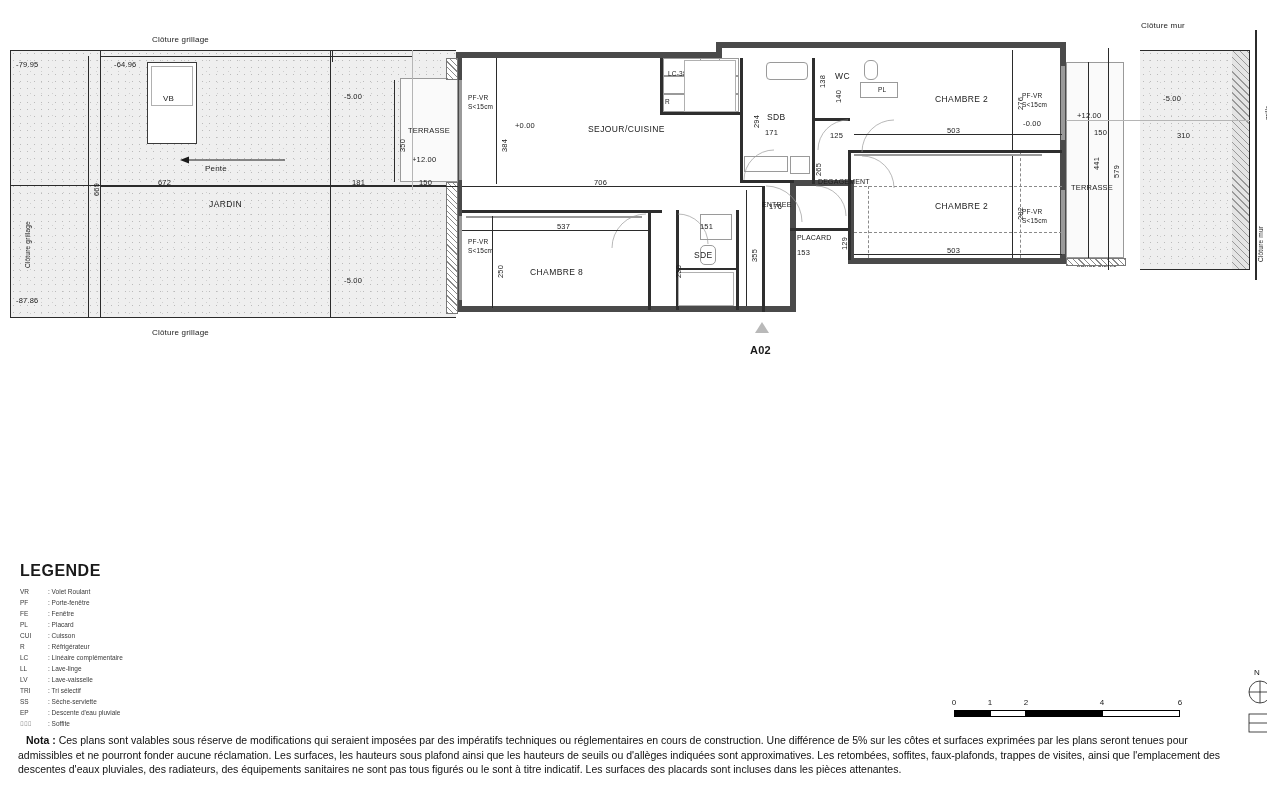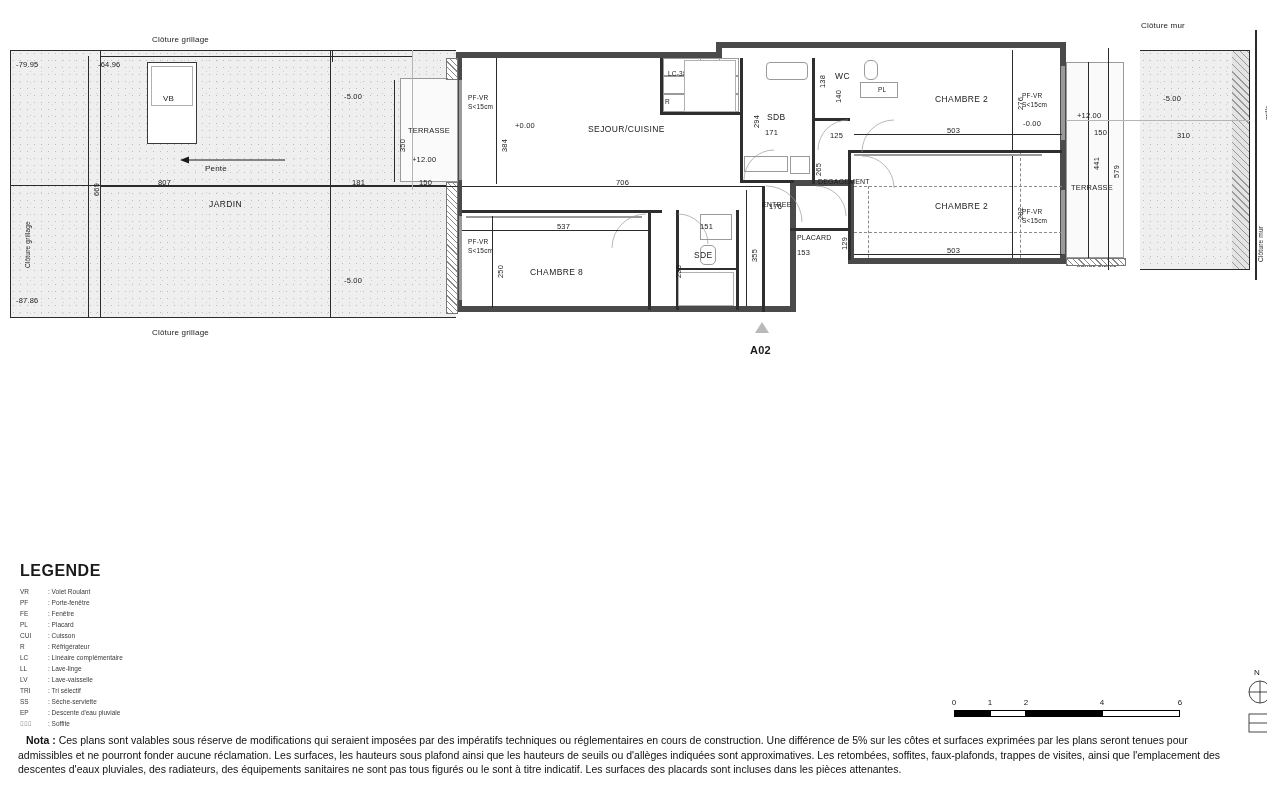--- a/index.html
+++ b/index.html
@@ -389,36 +389,36 @@
   <div class="lbl tiny" style="left:1022px; top:92px;">PF-VR</div>
   <div class="lbl tiny" style="left:1022px; top:101px;">S&lt;15cm</div>
   <div class="greyline" style="left:1061px; top:190px; width:4px; height:64px;"></div>
   <div class="lbl tiny" style="left:1022px; top:208px;">PF-VR</div>
   <div class="lbl tiny" style="left:1022px; top:217px;">S&lt;15cm</div>
 
   <div class="greyline" style="left:466px; top:216px; width:176px; height:2px;"></div>
   <div class="greyline" style="left:854px; top:154px; width:188px; height:2px;"></div>
 
   <div class="lbl dim" style="left:16px; top:60px;">-79.95</div>
-  <div class="lbl dim" style="left:98px; top:60px;text-align:right;">-64.96</div>
+  <div class="lbl dim" style="left:114px; top:60px;text-align:right;">-64.96</div>
   <div class="lbl dim" style="left:16px; top:296px;">-87.86</div>
   <div class="lbl dim" style="left:344px; top:92px;">-5.00</div>
   <div class="lbl dim" style="left:344px; top:276px;">-5.00</div>
   <div class="lbl dim" style="left:1163px; top:94px;">-5.00</div>
 
   <div class="dimline" style="left:100px; top:56px; width:232px;"></div>
   <div class="dimline" style="left:332px; top:56px; width:80px;"></div>
   <div class="dimlinev" style="left:100px; top:50px; height:12px;"></div>
   <div class="dimlinev" style="left:332px; top:50px; height:12px;"></div>
   <div class="dimlinev" style="left:412px; top:50px; height:12px;"></div>
 
-  <div class="lbl dim" style="left:158px; top:178px;">807</div>
+  <div class="lbl dim" style="left:158px; top:178px;">672</div>
   <div class="lbl dim" style="left:352px; top:178px;">181</div>
   <div class="lbl dim" style="left:419px; top:178px;">150</div>
-  <div class="lbl dim" style="left:616px; top:178px;">706</div>
+  <div class="lbl dim" style="left:594px; top:178px;">706</div>
   <div class="lbl dim" style="left:769px; top:182px;margin-top:20px;">176</div>
   <div class="lbl dim" style="left:557px; top:222px;">537</div>
   <div class="lbl dim" style="left:700px; top:222px;">151</div>
   <div class="lbl dim" style="left:797px; top:248px;">153</div>
   <div class="lbl dim" style="left:947px; top:126px;">503</div>
   <div class="lbl dim" style="left:947px; top:246px;">503</div>
   <div class="lbl dim" style="left:830px; top:131px;">125</div>
   <div class="lbl dim" style="left:765px; top:128px;">171</div>
   <div class="lbl dim" style="left:1177px; top:131px;">310</div>
   <div class="lbl dim" style="left:1094px; top:128px;">150</div>

